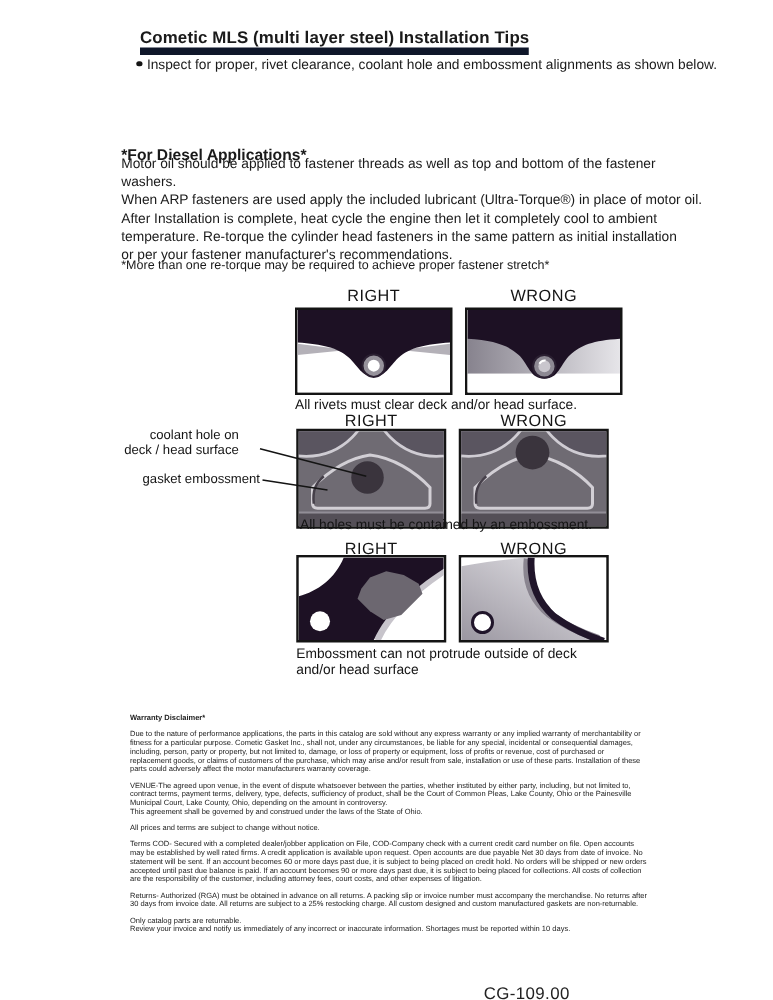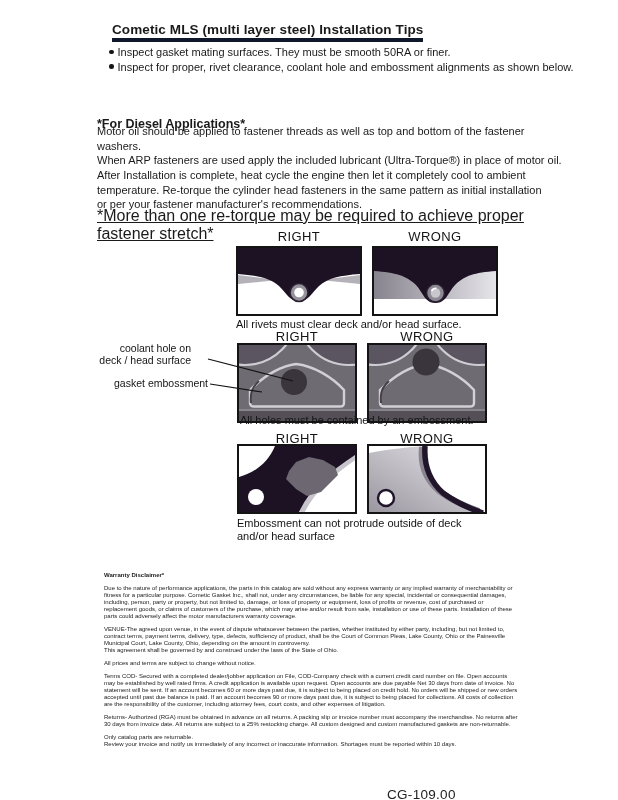--- a/index.html
+++ b/index.html
@@ -5,41 +5,41 @@
   html,body{margin:0;padding:0;}
   body{
     width:618px;height:800px;position:relative;background:#ffffff;
     font-family:"Liberation Sans","DejaVu Sans",sans-serif;color:#1a1a1a;
     overflow:hidden;
   }
   .abs{position:absolute;}
   
   .page-title{
     left:112px;top:22px;font-size:13.5px;font-weight:bold;
-    border-bottom:4px solid #0f172a;padding-bottom:1px;letter-spacing:.1px;
+    border-bottom:6px solid #0f172a;padding-bottom:1px;letter-spacing:.1px;
   }
   
   .bullets{left:88px;top:45px;font-size:11px;line-height:14.5px;width:480px;}
   .b-row{display:flex;align-items:baseline;}
   .b-row .txt{white-space:nowrap;}
   .dot-open{
     width:4px;height:4px;border:1px solid #2a2a2a;border-radius:50%;
     display:inline-block;flex:0 0 auto;margin-right:4px;position:relative;top:-2px;
   }
   .sub{margin-left:21px;}
   .dot-fill{
     width:4.5px;height:4.5px;background:#141414;border-radius:50%;
     display:inline-block;flex:0 0 auto;margin-right:4px;position:relative;top:-2px;
   }
   
   .diesel-heading{left:97px;top:117px;font-size:12.5px;font-weight:bold;}
   .para{font-size:11px;line-height:14.5px;white-space:pre-line;}
   .p1{left:97px;top:124px;width:470px;}
   .p2{left:97px;top:168px;width:470px;}
-  .note{left:97px;top:207px;width:470px;font-size:16px;text-decoration:underline;}
+  .note{left:97px;top:207px;width:470px;font-size:10px;}
   
   .dg-label{font-size:13px;letter-spacing:.4px;text-align:center;color:#141414;}
   .dg-box{border:2px solid #141414;background:#fff;line-height:0;}
   .caption{font-size:11px;line-height:12.5px;white-space:pre-line;color:#141414;}
   
   .r1-lab-right{left:236px;top:229px;width:126px;}
   .r1-lab-wrong{left:372px;top:229px;width:126px;}
   .r1-box-right{left:236px;top:246px;width:122px;height:66px;}
   .r1-box-wrong{left:372px;top:246px;width:122px;height:66px;}
   .r1-cap{left:236px;top:318px;}
@@ -65,24 +65,20 @@
   .footer-code{left:387px;top:759px;font-size:13.5px;letter-spacing:.3px;color:#222;margin-top:28px;}
 </style>
 </head>
 <body>
 
 <div class="abs page-title">Cometic MLS (multi layer steel) Installation Tips</div>
 
 <div class="abs bullets">
   <div class="b-row sub">
       <span class="dot-fill"></span>
-      <span class="txt">Inspect gasket mating surfaces.  They must be smooth 50RA or finer.</span>
-    </div>
-  <div class="b-row sub">
-      <span class="dot-fill"></span>
       <span class="txt">Inspect for proper, rivet clearance, coolant hole and embossment alignments as shown below.</span>
     </div>
 </div>
 
 <div class="abs diesel-heading">*For Diesel Applications*</div>
 <div class="abs para p1">Motor oil should be applied to fastener threads as well as top and bottom of the fastener washers.
 When ARP fasteners are used apply the included lubricant (Ultra-Torque®) in place of motor oil.</div>
 <div class="abs para p2">After Installation is complete, heat cycle the engine then let it completely cool to ambient
 temperature. Re-torque the cylinder head fasteners in the same pattern as initial installation
 or per your fastener manufacturer's recommendations.</div>

